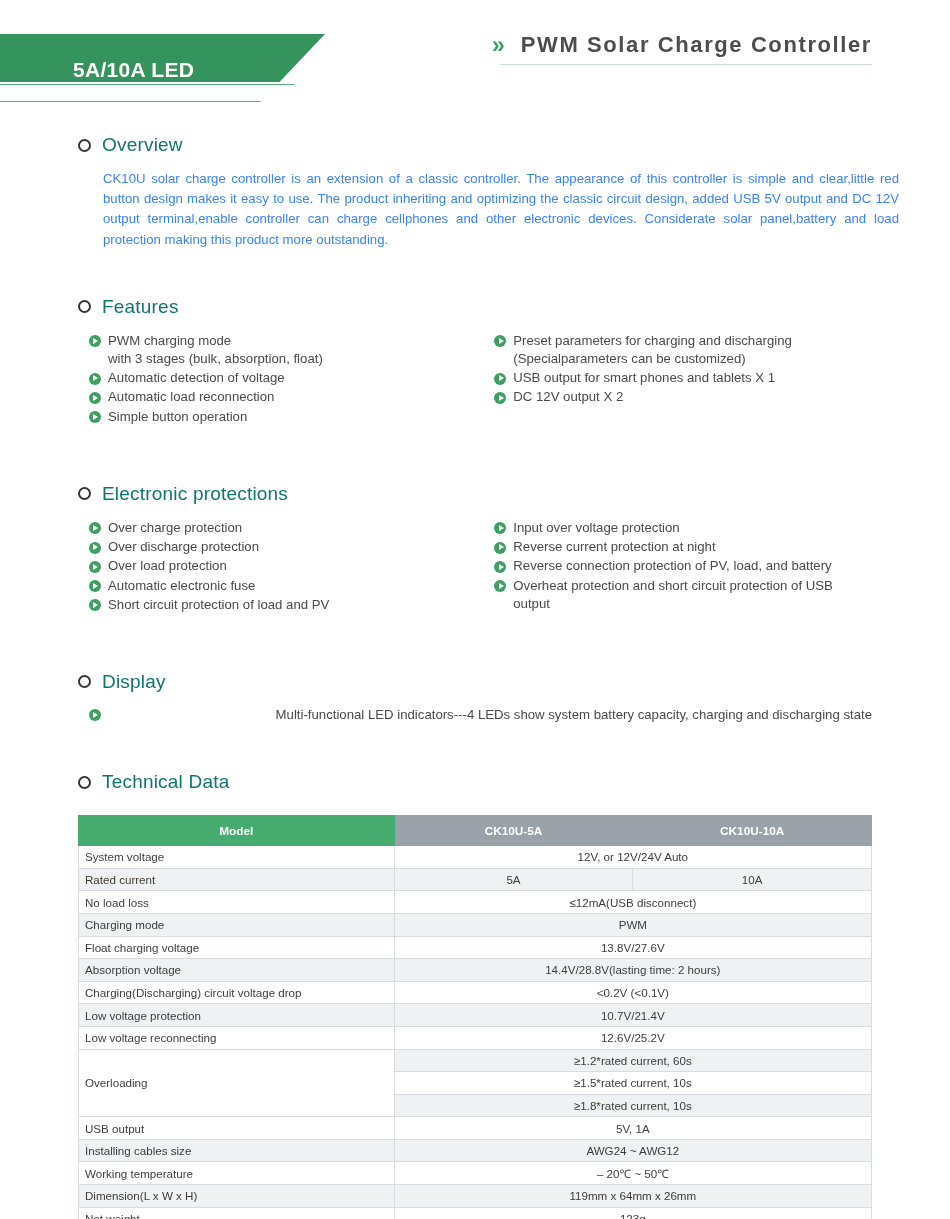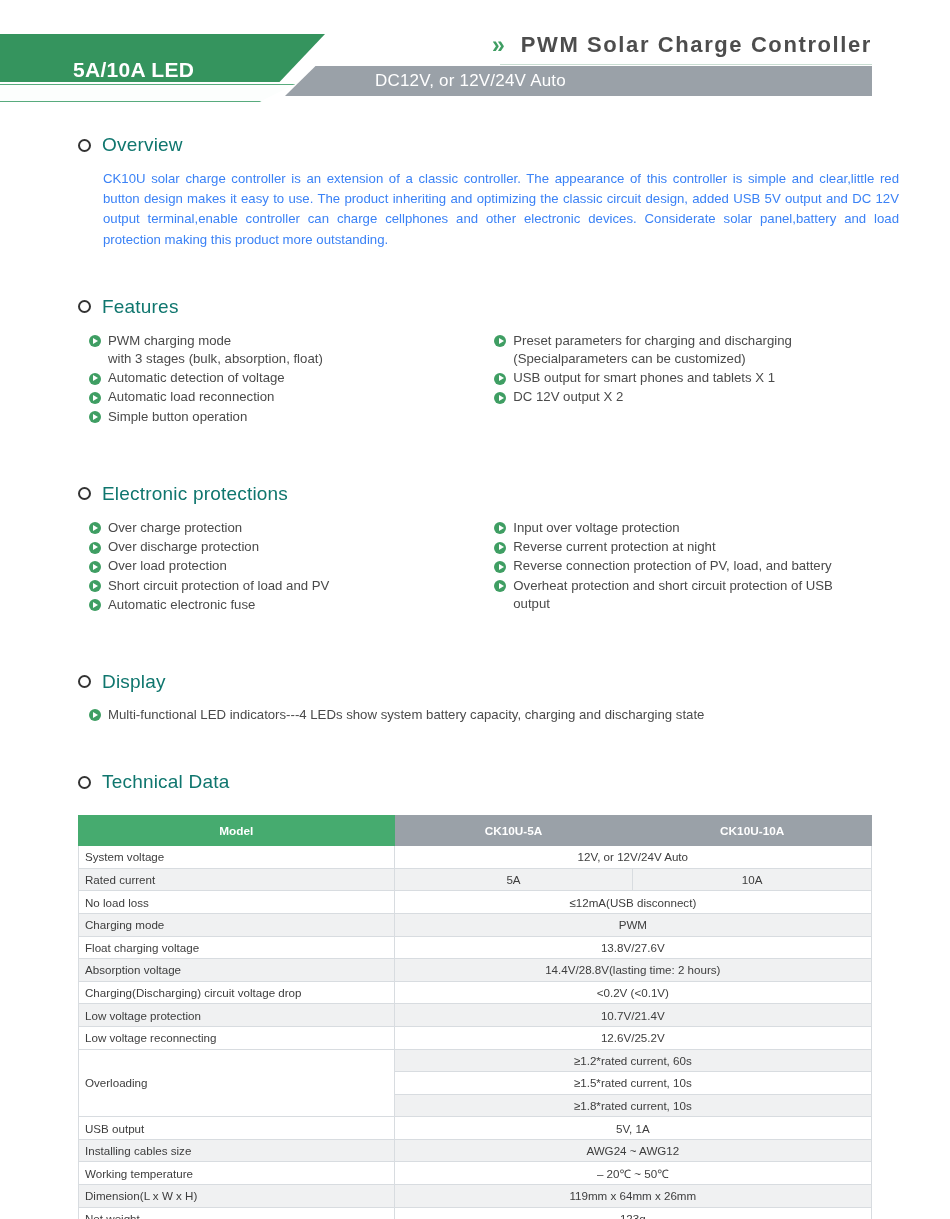--- a/index.html
+++ b/index.html
@@ -153,21 +153,21 @@
     border-left: 5px solid #ffffff;
     border-top: 3.2px solid transparent;
     border-bottom: 3.2px solid transparent;
   }
   ul.bul li .sub { display: block; padding-left: 0; }
 
   .sec-gap-sm { height: 24px; }
   .sec-gap-md { height: 46px; }
   .sec-gap-lg { height: 56px; }
 
-  .display-list { margin-top: 13px; padding-left: 11px; }
+  .display-list { margin-top: 13px; padding-left: 11px; text-align: right; }
   .display-list li { font-size: 13.2px; }
 
   
   .tbl-wrap { margin-top: 22px; }
   table.spec {
     width: 794px;
     border-collapse: collapse;
     font-size: 11.6px;
     color: #3d3d3d;
   }
@@ -217,23 +217,20 @@
     <span class="chev">»</span>
     <span class="hdr-title">PWM  Solar  Charge  Controller</span>
   </div>
 
   <div class="green-band">
     <span class="green-band-label">5A/10A LED</span>
   </div>
 
   <div class="green-outline"></div>
 
-  <div class="gray-band">
-    <span class="gray-band-label">DC12V, or 12V/24V Auto</span>
-  </div>
 </div>
 
 <div class="page">
 
   <div class="sec-gap-sm"></div>
   <div class="section-head">
     <span class="ring"></span>
     <span class="section-title">Overview</span>
   </div>
   <p class="overview-text">CK10U solar charge controller is an extension of a classic controller. The appearance of this controller is simple and clear,little red button design makes it easy to use. The product inheriting and optimizing the classic circuit design, added USB 5V output and DC 12V output terminal,enable controller can charge cellphones and other electronic  devices. Considerate solar panel,battery and load protection making this product more outstanding.</p>
@@ -298,25 +295,25 @@
         <li>
           <span class="dot"></span>
           <span>Over discharge protection</span>
         </li>
         <li>
           <span class="dot"></span>
           <span>Over load protection</span>
         </li>
         <li>
           <span class="dot"></span>
+          <span>Automatic electronic fuse</span>
+        </li>
+        <li>
+          <span class="dot"></span>
           <span>Short circuit protection of load and PV</span>
-        </li>
-        <li>
-          <span class="dot"></span>
-          <span>Automatic electronic fuse</span>
         </li>
       </ul>
     </div>
     <div class="col-right">
       <ul class="bul">
         <li>
           <span class="dot"></span>
           <span>Input over voltage protection</span>
         </li>
         <li>

